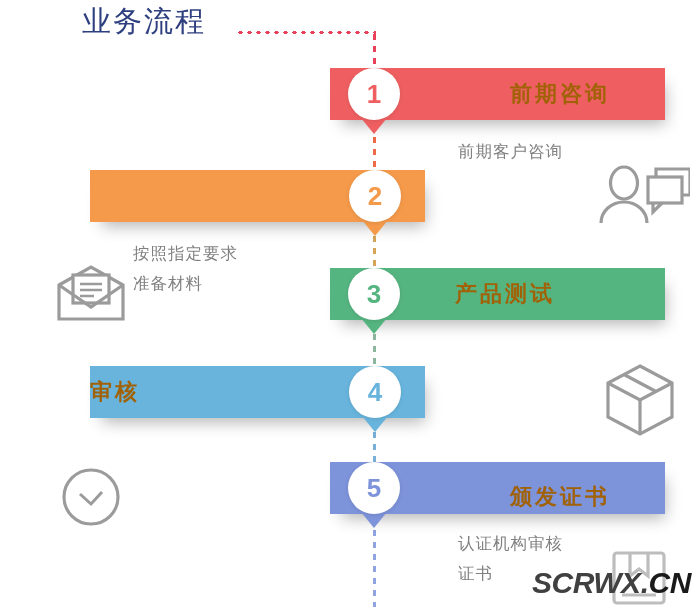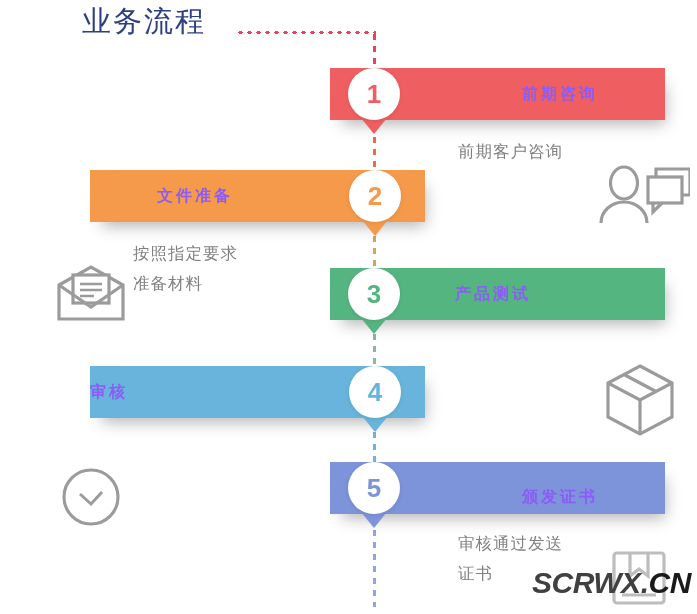--- a/index.html
+++ b/index.html
@@ -50,22 +50,22 @@
   .step-bar {
     position: absolute;
     height: 52px;
     box-shadow: 6px 10px 16px -6px rgba(0,0,0,0.30);
   }
   .step-title {
     position: absolute;
     top: 0;
     height: 40px;
     line-height: 52px;
-    color: #8b5cf6;
-    font-size: 16px;
+    color: #a16207;
+    font-size: 22px;
     font-weight: 700;
     letter-spacing: 3px;
     white-space: nowrap;
   }
   .step-circle {
     position: absolute;
     width: 52px;
     height: 52px;
     border-radius: 50%;
     background: #ffffff;
@@ -149,21 +149,20 @@
     <svg width="92" height="62" viewBox="0 0 92 62" fill="none" stroke="#9b9b9b" stroke-width="3.2">
       <ellipse cx="26" cy="18" rx="13.5" ry="16"></ellipse>
       <path d="M3 58c0-12 10.5-21 23-21s23 9 23 21"></path>
       <rect x="50" y="12" width="34" height="26"></rect>
       <path d="M55 38 l0 9 l9 -9"></path>
       <path d="M58 12 l0 -8 l34 0 l0 26 l-8 0"></path>
     </svg>
   </div>
 
   <div class="step-bar" style="left:90px; top:170px; width:335px; background:#f59a4a;"></div>
-  <div class="step-title" style="left:90px; top:170px; width:210px; text-align:center;">文件准备</div>
   <div class="step-circle" style="left:349px; top:170px;">
     <span style="color:#f59a4a;">2</span>
   </div>
   <div class="step-pointer" style="left:362px; top:220px; border-top:16px solid #f59a4a;"></div>
   <div class="caption" style="left:133px; top:238px;">按照指定要求
 准备材料</div>
 
   <div class="deco-icon" style="left:55px; top:265px;">
     <svg width="72" height="60" viewBox="0 0 72 60" fill="none" stroke="#9b9b9b" stroke-width="3.2">
       <path d="M4 20 L36 2 L68 20 L68 54 L4 54 Z"></path>
@@ -202,21 +201,21 @@
       <path d="M20 28 L31 38 L42 26" stroke-width="3"></path>
     </svg>
   </div>
 
   <div class="step-bar" style="left:330px; top:462px; width:335px; background:#7d93da;"></div>
   <div class="step-title" style="left:455px; top:462px; width:210px; text-align:center;margin-top:9px;">颁发证书</div>
   <div class="step-circle" style="left:348px; top:462px;">
     <span style="color:#7d93da;">5</span>
   </div>
   <div class="step-pointer" style="left:361px; top:512px; border-top:16px solid #7d93da;"></div>
-  <div class="caption" style="left:458px; top:528px;">审核通过发送
+  <div class="caption" style="left:458px; top:528px;">认证机构审核
 证书</div>
 
   <div class="deco-icon" style="left:608px; top:548px;">
     <svg width="62" height="62" viewBox="0 0 62 62" fill="none" stroke="#bdbdbd" stroke-width="3.2">
       <rect x="6" y="5" width="50" height="50" rx="3"></rect>
       <path d="M22 5 L22 28 L31 21 L40 28 L40 5"></path>
       <path d="M14 47 h34" stroke-width="3"></path>
     </svg>
   </div>
 

